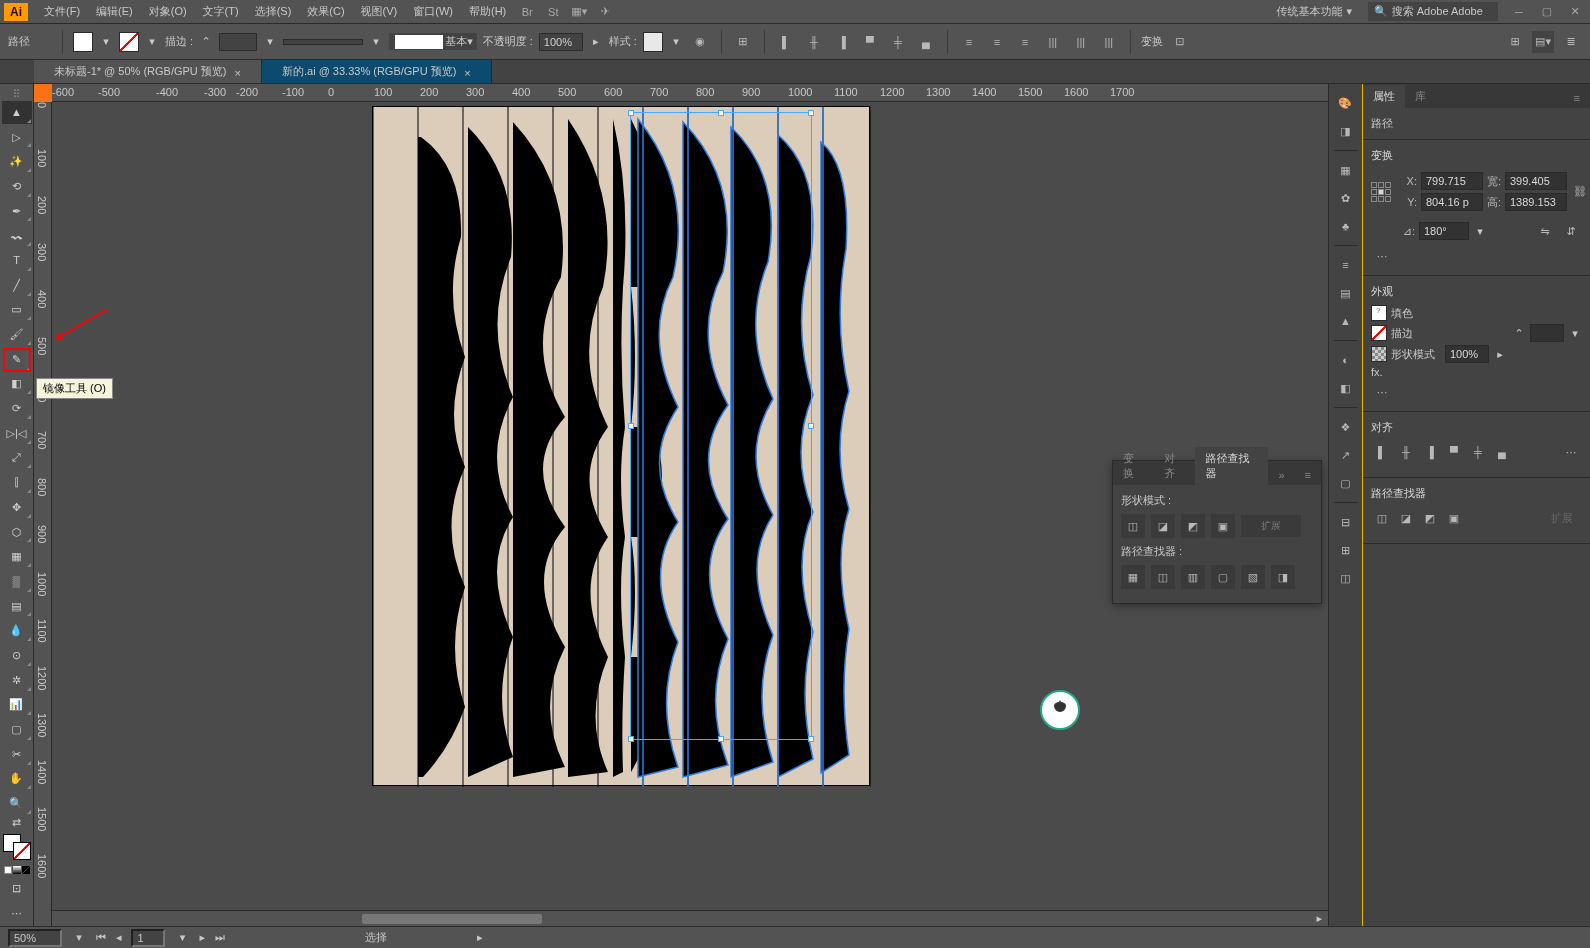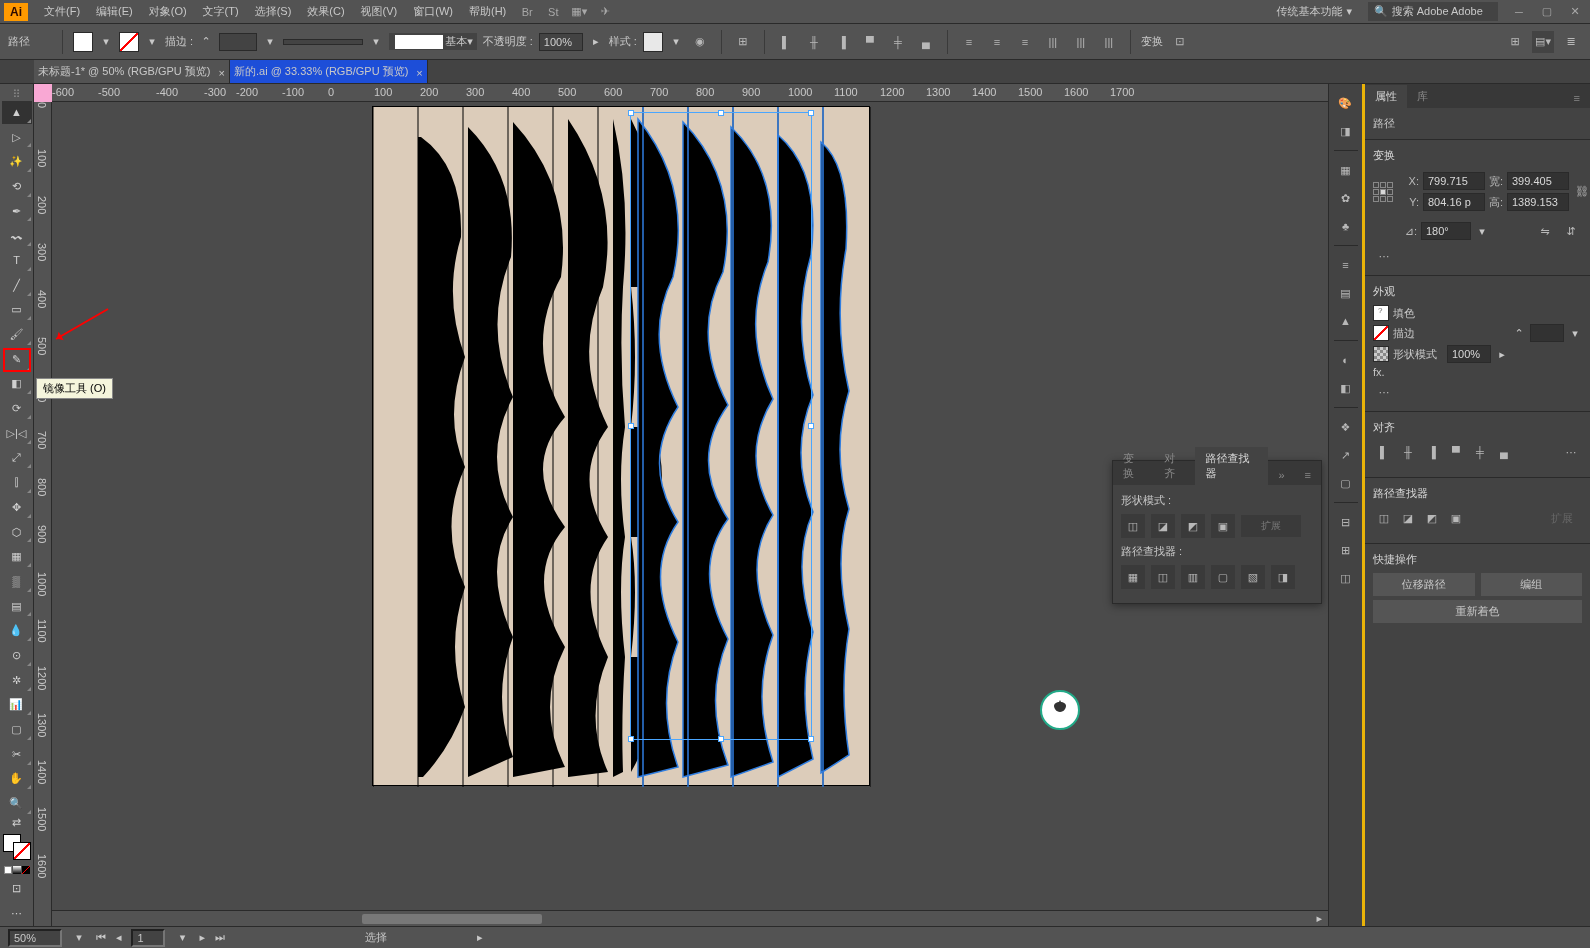--- a/index.html
+++ b/index.html
@@ -18,58 +18,58 @@
 .opt-label{color:#c8c8c8;white-space:nowrap}
 .swatch{width:20px;height:20px;border:1px solid #2a2a2a;background:#fff}
 .swatch.red{background:linear-gradient(135deg,#fff 45%,red 45%,red 55%,#fff 55%)}
 .opt-input{background:#434343;border:1px solid #2a2a2a;padding:2px 4px;width:44px;color:#d0d0d0}
 .opt-dd{width:14px;height:18px;display:flex;align-items:center;justify-content:center;cursor:pointer}
 .stroke-prev{width:48px;height:14px;background:#fff;display:inline-block;margin:0 2px}
 .sep{width:1px;height:24px;background:#3a3a3a;margin:0 4px}
 .opt-ico{width:22px;height:22px;display:flex;align-items:center;justify-content:center;cursor:pointer;color:#b8b8b8}
 
 .tabbar{height:24px;background:#434343;display:flex;align-items:flex-end;padding-left:34px;border-bottom:1px solid #2a2a2a}
-.doc-tab{padding:4px 4px;background:#535353;display:flex;align-items:flex-end;gap:8px;cursor:pointer;border-right:1px solid #2a2a2a}
-.doc-tab.inactive{background:#1d4ed8;color:#888}
+.doc-tab{padding:4px 20px;background:#535353;display:flex;align-items:flex-end;gap:8px;cursor:pointer;border-right:1px solid #2a2a2a}
+.doc-tab.inactive{background:#0c4a6e;color:#888}
 .tab-close{cursor:pointer}
 
 .main{display:flex;height:calc(100% - 24px - 36px - 24px - 22px)}
 .toolbox{width:34px;background:#535353;border-right:1px solid #2a2a2a;display:flex;flex-direction:column;padding-top:4px}
 .tool{width:30px;height:24px;display:flex;align-items:center;justify-content:center;margin:1px auto;cursor:pointer;color:#d0d0d0;position:relative}
 .tool.sel{background:#323232}
 .tool::after{content:"";position:absolute;right:1px;bottom:1px;border:2px solid transparent;border-right-color:#888;border-bottom-color:#888;width:0;height:0}
 .tool.noarrow::after{display:none}
 .tool-highlight{border:2px solid #f00;position:absolute;left:3px;width:28px;height:24px;pointer-events:none;z-index:50}
 .tooltip{position:absolute;background:#f5f5dc;color:#000;padding:2px 6px;border:1px solid #888;white-space:nowrap;font-size:11px;z-index:100}
 .tool-arrow{position:absolute;width:60px;height:2px;background:#f00;transform:rotate(-30deg);z-index:49;pointer-events:none}
 .tool-arrow::before{content:"";position:absolute;left:-4px;top:-4px;border:5px solid transparent;border-right-color:#f00}
 
 .color-block{margin:4px auto;width:28px;height:28px;position:relative}
 .color-fg{position:absolute;width:18px;height:18px;background:#fff;border:1px solid #000;top:0;left:0}
 .color-bg{position:absolute;width:18px;height:18px;background:#fff;border:1px solid #000;bottom:0;right:0;background:linear-gradient(135deg,#fff 45%,red 45%,red 55%,#fff 55%)}
 .mini-swatches{display:flex;gap:1px;margin:2px auto;width:26px}
 .mini-sw{width:8px;height:8px}
 
-.canvas-area{flex:1;display:flex;flex-direction:column;background:#f9a8d4;position:relative;overflow:hidden}
+.canvas-area{flex:1;display:flex;flex-direction:column;background:#f97316;position:relative;overflow:hidden}
 .ruler-h{height:18px;background:#535353;border-bottom:1px solid #2a2a2a;display:flex;overflow:hidden;margin-left:18px;position:relative;color:#a8a8a8;font-size:9px}
 .ruler-h .tick{position:absolute;top:2px}
 .ruler-v{width:18px;background:#535353;border-right:1px solid #2a2a2a;position:absolute;left:0;top:18px;bottom:0;color:#a8a8a8;font-size:9px}
 .ruler-v .tick{position:absolute;left:2px;writing-mode:vertical-lr}
 .viewport{flex:1;margin-left:18px;position:relative;background:#4b4b4b;overflow:hidden}
 .artboard{position:absolute;background:#dcccba;left:320px;top:4px;width:498px;height:680px;border:1px solid #000}
 .selection{position:absolute;border:1px solid #4aa6ff;pointer-events:none}
 .sel-handle{width:6px;height:6px;background:#fff;border:1px solid #4aa6ff;position:absolute}
 .scroll-h{height:16px;background:#535353;border-top:1px solid #2a2a2a;display:flex;align-items:center}
 .scroll-thumb{background:#787878;height:10px;margin:0 16px;flex:0 0 180px;border-radius:2px;cursor:pointer}
 
 .right-stack{width:34px;background:#434343;border-left:1px solid #2a2a2a;display:flex;flex-direction:column;align-items:center;padding-top:6px;gap:2px}
 .stack-ico{width:26px;height:26px;display:flex;align-items:center;justify-content:center;cursor:pointer;color:#b8b8b8}
 .stack-sep{width:24px;height:1px;background:#2a2a2a;margin:4px 0}
 
-.panels{width:228px;background:#434343;border-left:3px solid #eab308;display:flex;flex-direction:column;overflow:auto}
+.panels{width:228px;background:#434343;border-left:1px solid #eab308;display:flex;flex-direction:column;overflow:auto}
 .panel-tabs{display:flex;background:#383838;height:24px;align-items:flex-end}
 .panel-tab{padding:4px 10px;cursor:pointer;color:#888}
 .panel-tab.active{background:#434343;color:#d8d8d8}
 .panel-body{padding:8px;border-bottom:1px solid #2a2a2a}
 .sect-title{color:#d8d8d8;margin-bottom:6px}
 .transform-row{display:flex;align-items:center;gap:4px;margin:3px 0}
 .tr-label{width:14px;text-align:right;color:#b8b8b8}
 .tr-input{background:#323232;border:1px solid #2a2a2a;padding:2px 4px;width:62px;color:#d8d8d8;cursor:text}
 .ref-grid{display:grid;grid-template-columns:repeat(3,6px);grid-template-rows:repeat(3,6px);gap:1px;margin-right:6px}
 .ref-cell{width:6px;height:6px;border:1px solid #888}
@@ -506,30 +506,20 @@
       <div class="sect-title">路径查找器</div>
       <div class="align-row">
         <div class="align-btn">◫</div>
         <div class="align-btn">◪</div>
         <div class="align-btn">◩</div>
         <div class="align-btn">▣</div>
         <div style="flex:1"></div>
         <div class="align-btn" style="width:40px;color:#666">扩展</div>
       </div>
     </div>
-    <div class="panel-body" style="border-bottom:none">
-      <div class="sect-title">快捷操作</div>
-      <div class="quick-row">
-        <div class="quick-btn">位移路径</div>
-        <div class="quick-btn">编组</div>
-      </div>
-      <div class="quick-row">
-        <div class="quick-btn">重新着色</div>
-      </div>
-    </div>
   </div>
 </div>
 
 <div class="statusbar">
   <input class="zoom-box" value="50%" style="">
   <div class="opt-dd">▾</div>
   <span style="cursor:pointer">⏮</span>
   <span style="cursor:pointer">◂</span>
   <input class="zoom-box" style="width: 34px;" value="1">
   <div class="opt-dd">▾</div>

